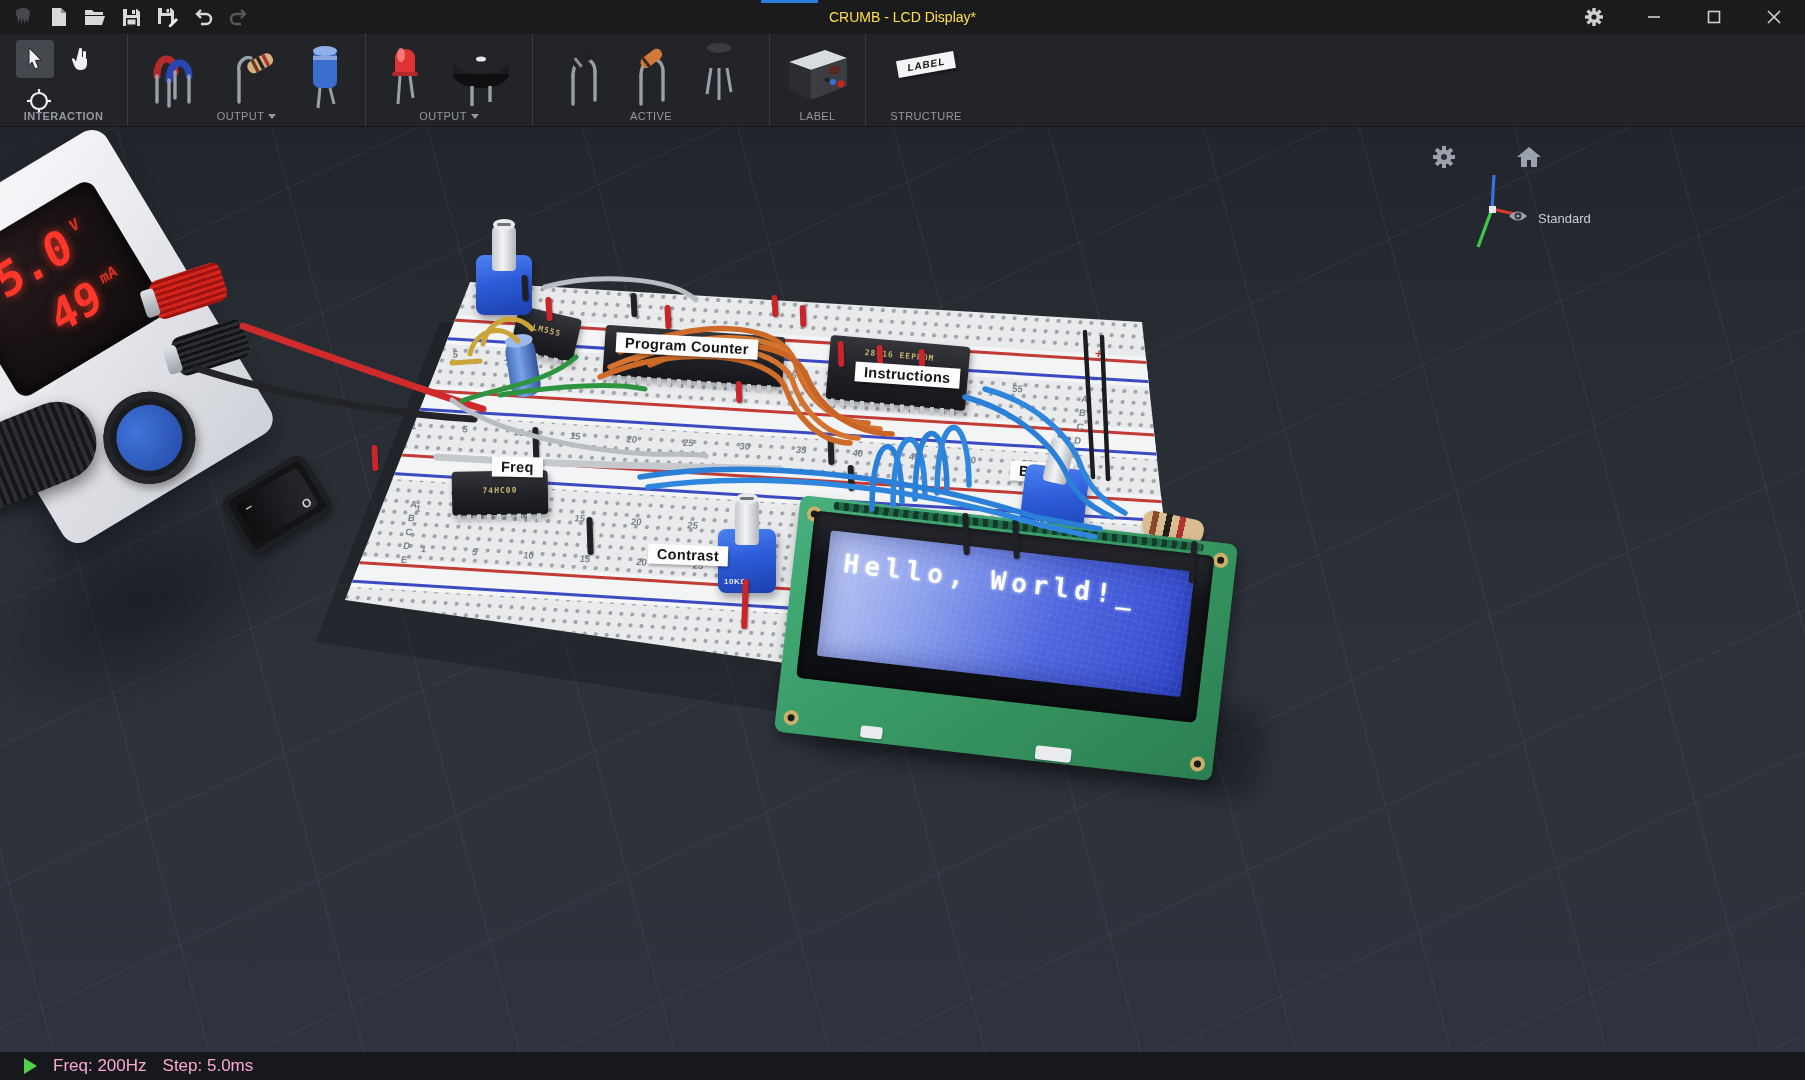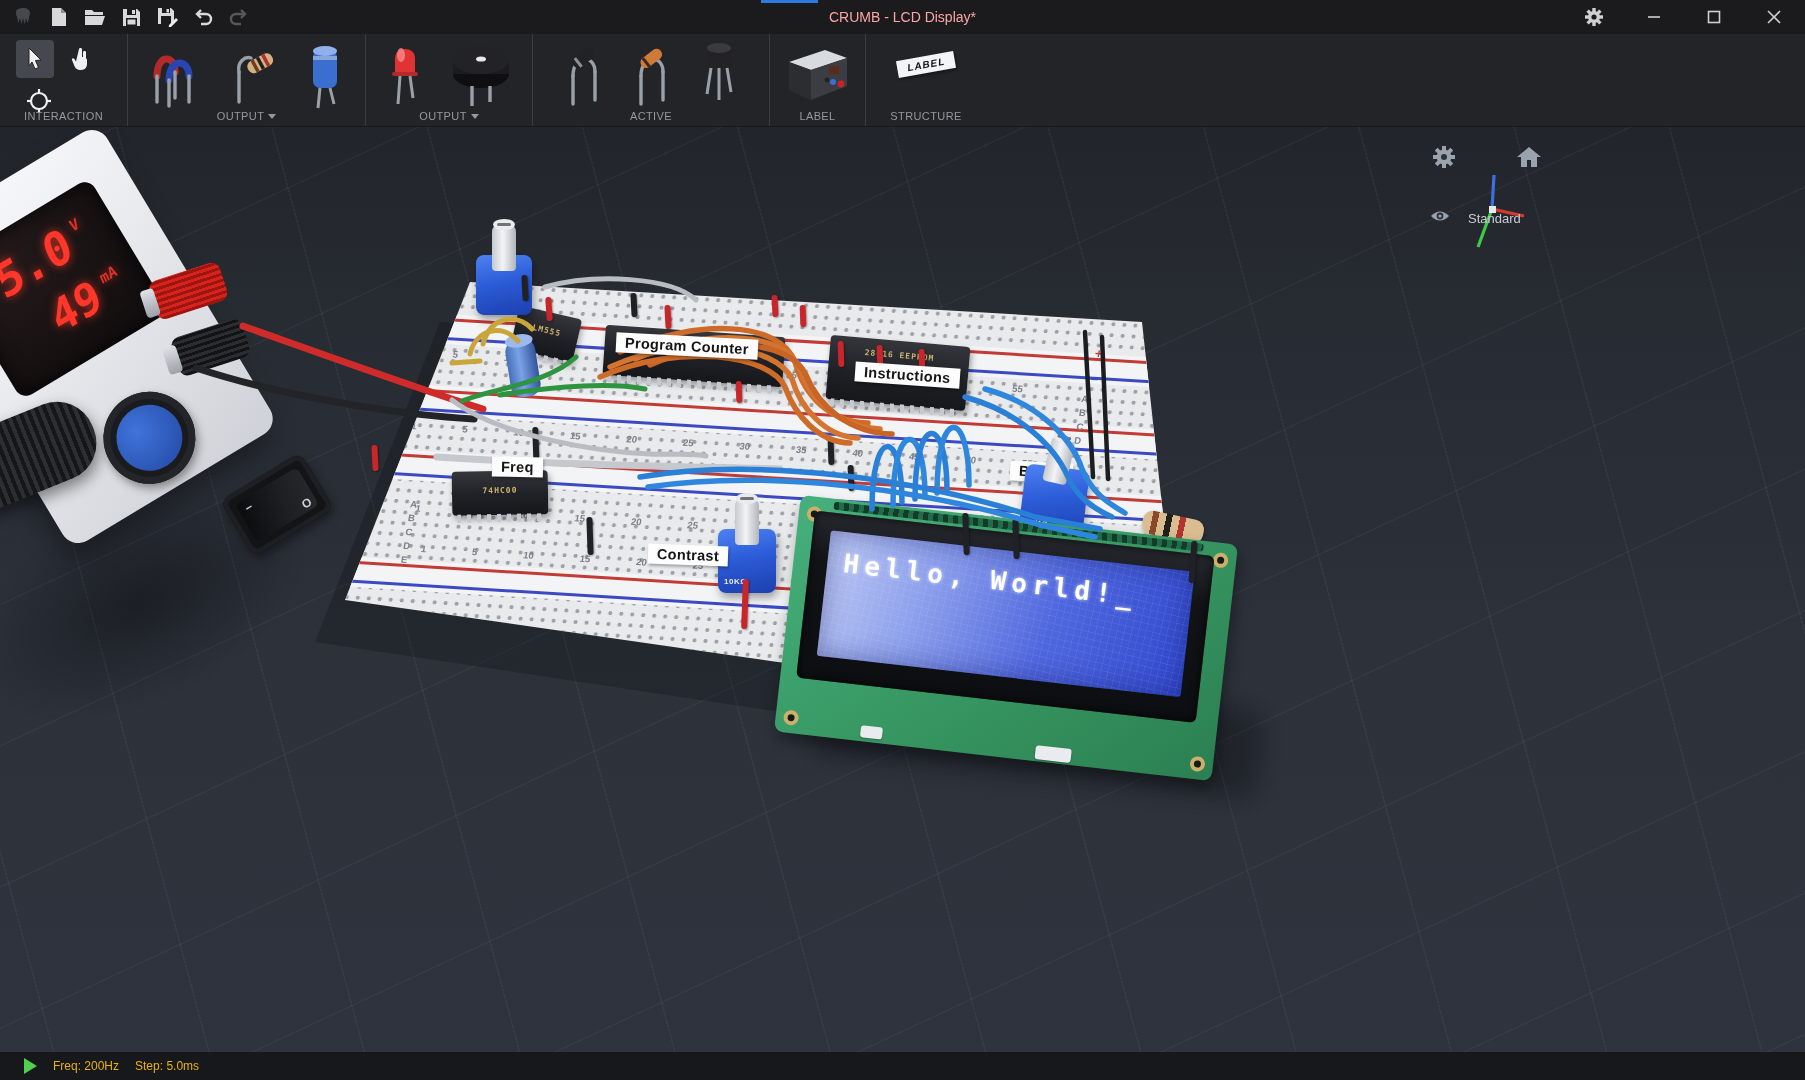--- a/index.html
+++ b/index.html
@@ -9,21 +9,21 @@
 
   
   .titlebar { position:absolute; left:0; top:0; width:100%; height:34px; background:#1b1b1d;
     display:flex; align-items:center; }
   .accent-line { position:absolute; left:761px; top:0; width:57px; height:3px; }
   .tb-left { display:flex; align-items:center; gap:14px; padding-left:12px; }
   .tb-icon { width:22px; height:22px; display:flex; align-items:center; justify-content:center; cursor:pointer; }
   .tb-icon svg { display:block; }
   .tb-icon.disabled { opacity:.32; }
   .tb-title { position:absolute; left:0; right:0; top:0; height:34px; display:flex; align-items:center;
-    justify-content:center; color:#fca5a5; font-size:14px; pointer-events:none; }
+    justify-content:center; color:#fde047; font-size:14px; pointer-events:none; }
   .tb-right { position:absolute; right:0; top:0; height:34px; display:flex; align-items:center; gap:34px; padding-right:18px; }
   .winbtn { width:26px; height:26px; display:flex; align-items:center; justify-content:center; color:#d0d0d2; cursor:pointer; }
 
   
   .toolbar { position:absolute; left:0; top:34px; width:100%; height:93px; background:#232428;
     display:flex; border-bottom:1px solid #17181a; }
   .tsec { position:relative; height:100%; border-right:1px solid #3a3d43; }
   .tsec:last-child { border-right:none; }
   .tsec-label { position:absolute; bottom:4px; left:0; right:0; text-align:center; color:#95989f;
     font-size:11px; letter-spacing:.4px; white-space:nowrap; }
@@ -37,21 +37,21 @@
   
   .viewport { position:absolute; left:0; top:127px; width:1805px; height:925px; overflow:hidden;
     background:linear-gradient(180deg,#22252b 0%,#272b32 20%,#2c313a 55%,#2e333d 100%); }
   .gridlines { position:absolute; inset:-5%;
     background-image:
       repeating-linear-gradient(75deg, rgba(205,215,230,.05) 0 1.5px, transparent 1.5px 150px),
       repeating-linear-gradient(155deg, rgba(205,215,230,.045) 0 1.5px, transparent 1.5px 128px); }
 
   
   .vp-ctrl { position:absolute; color:#9aa2ad; cursor:pointer; }
-  .view-eye-row { position:absolute; left:1430px; top:82px; display:flex; align-items:center; gap:18px; }
+  .view-eye-row { position:absolute; left:1508px; top:82px; display:flex; align-items:center; gap:10px; }
   .view-mode-label { color:#c9cdd3; font-size:13px; }
 
   
   .shadow-board { position:absolute; inset:0;
     clip-path:polygon(440px 195px, 1118px 238px, 1150px 478px, 800px 588px, 315px 515px);
     background:rgba(0,0,0,.20); filter:blur(9px); }
   .shadow-lcd { position:absolute; left:812px; top:560px; width:450px; height:90px;
     background:rgba(0,0,0,.28); transform:rotate(6deg); filter:blur(12px); border-radius:20px; }
   .shadow-psu { position:absolute; left:-40px; top:380px; width:360px; height:190px;
     background:radial-gradient(closest-side, rgba(0,0,0,.38), transparent); transform:rotate(-26deg); filter:blur(10px); }
@@ -163,21 +163,21 @@
 
   .jumper { position:absolute; width:6px; border-radius:3px; box-shadow:1px 1px 2px rgba(0,0,0,.35); z-index:16; }
   svg.wires { position:absolute; left:0; top:0; z-index:20; pointer-events:none; }
   svg.wires path { pointer-events:stroke; cursor:pointer; }
 
   
   .statusbar { position:absolute; left:0; bottom:0; width:100%; height:28px; background:#17181b;
     display:flex; align-items:center; gap:16px; padding-left:24px; }
   .play-icon { width:0; height:0; border-top:8px solid transparent; border-bottom:8px solid transparent;
     border-left:13px solid #4fd14f; cursor:pointer; }
-  .status-text { color:#eab308; font-size:12px; }
+  .status-text { color:#f9a8d4; font-size:17px; }
 </style>
 </head>
 <body>
 
 <div class="app">
 
   <div class="titlebar">
     <div class="accent-line" style="background:#2c7be0;"></div>
     <div class="tb-left">
       <div class="tb-icon">
@@ -258,21 +258,21 @@
               <line x1="1" y1="1" x2="13" y2="13"></line>
               <line x1="13" y1="1" x2="1" y2="13"></line>
             </g>
           </svg>
       </div>
     </div>
   </div>
 
   <div class="toolbar">
 
-    <div class="tsec" style="width:128px;">
+    <div class="tsec" style="width:128px;font-weight:bold;">
       <div style="position:absolute;left:16px;top:6px;display:flex;gap:8px;">
         <div class="tool-btn selected">
           <svg width="22" height="24" viewBox="0 0 22 24">
               <path fill="#f0f0f2" stroke="#222" stroke-width="1" d="M5 1 L17 13 L11.5 13.5 L14.5 20.5 L11 22 L8 15 L5 19 Z"></path>
             </svg>
         </div>
         <div class="tool-btn">
           <svg width="22" height="24" viewBox="0 0 22 24">
               <path fill="#f0f0f2" d="M9 2 c0-1.5 3-1.5 3 0 v8 h1 v-5 c0-1.5 3-1.5 3 0 v6 c0 1 1 .6 1 2 v4 c0 3-2 6-6 6 c-4 0-6-2-7-5 l-2-5 c-.6-1.6 1.4-2.6 2.4-1 l1.6 2.5 Z"></path>
             </svg>

